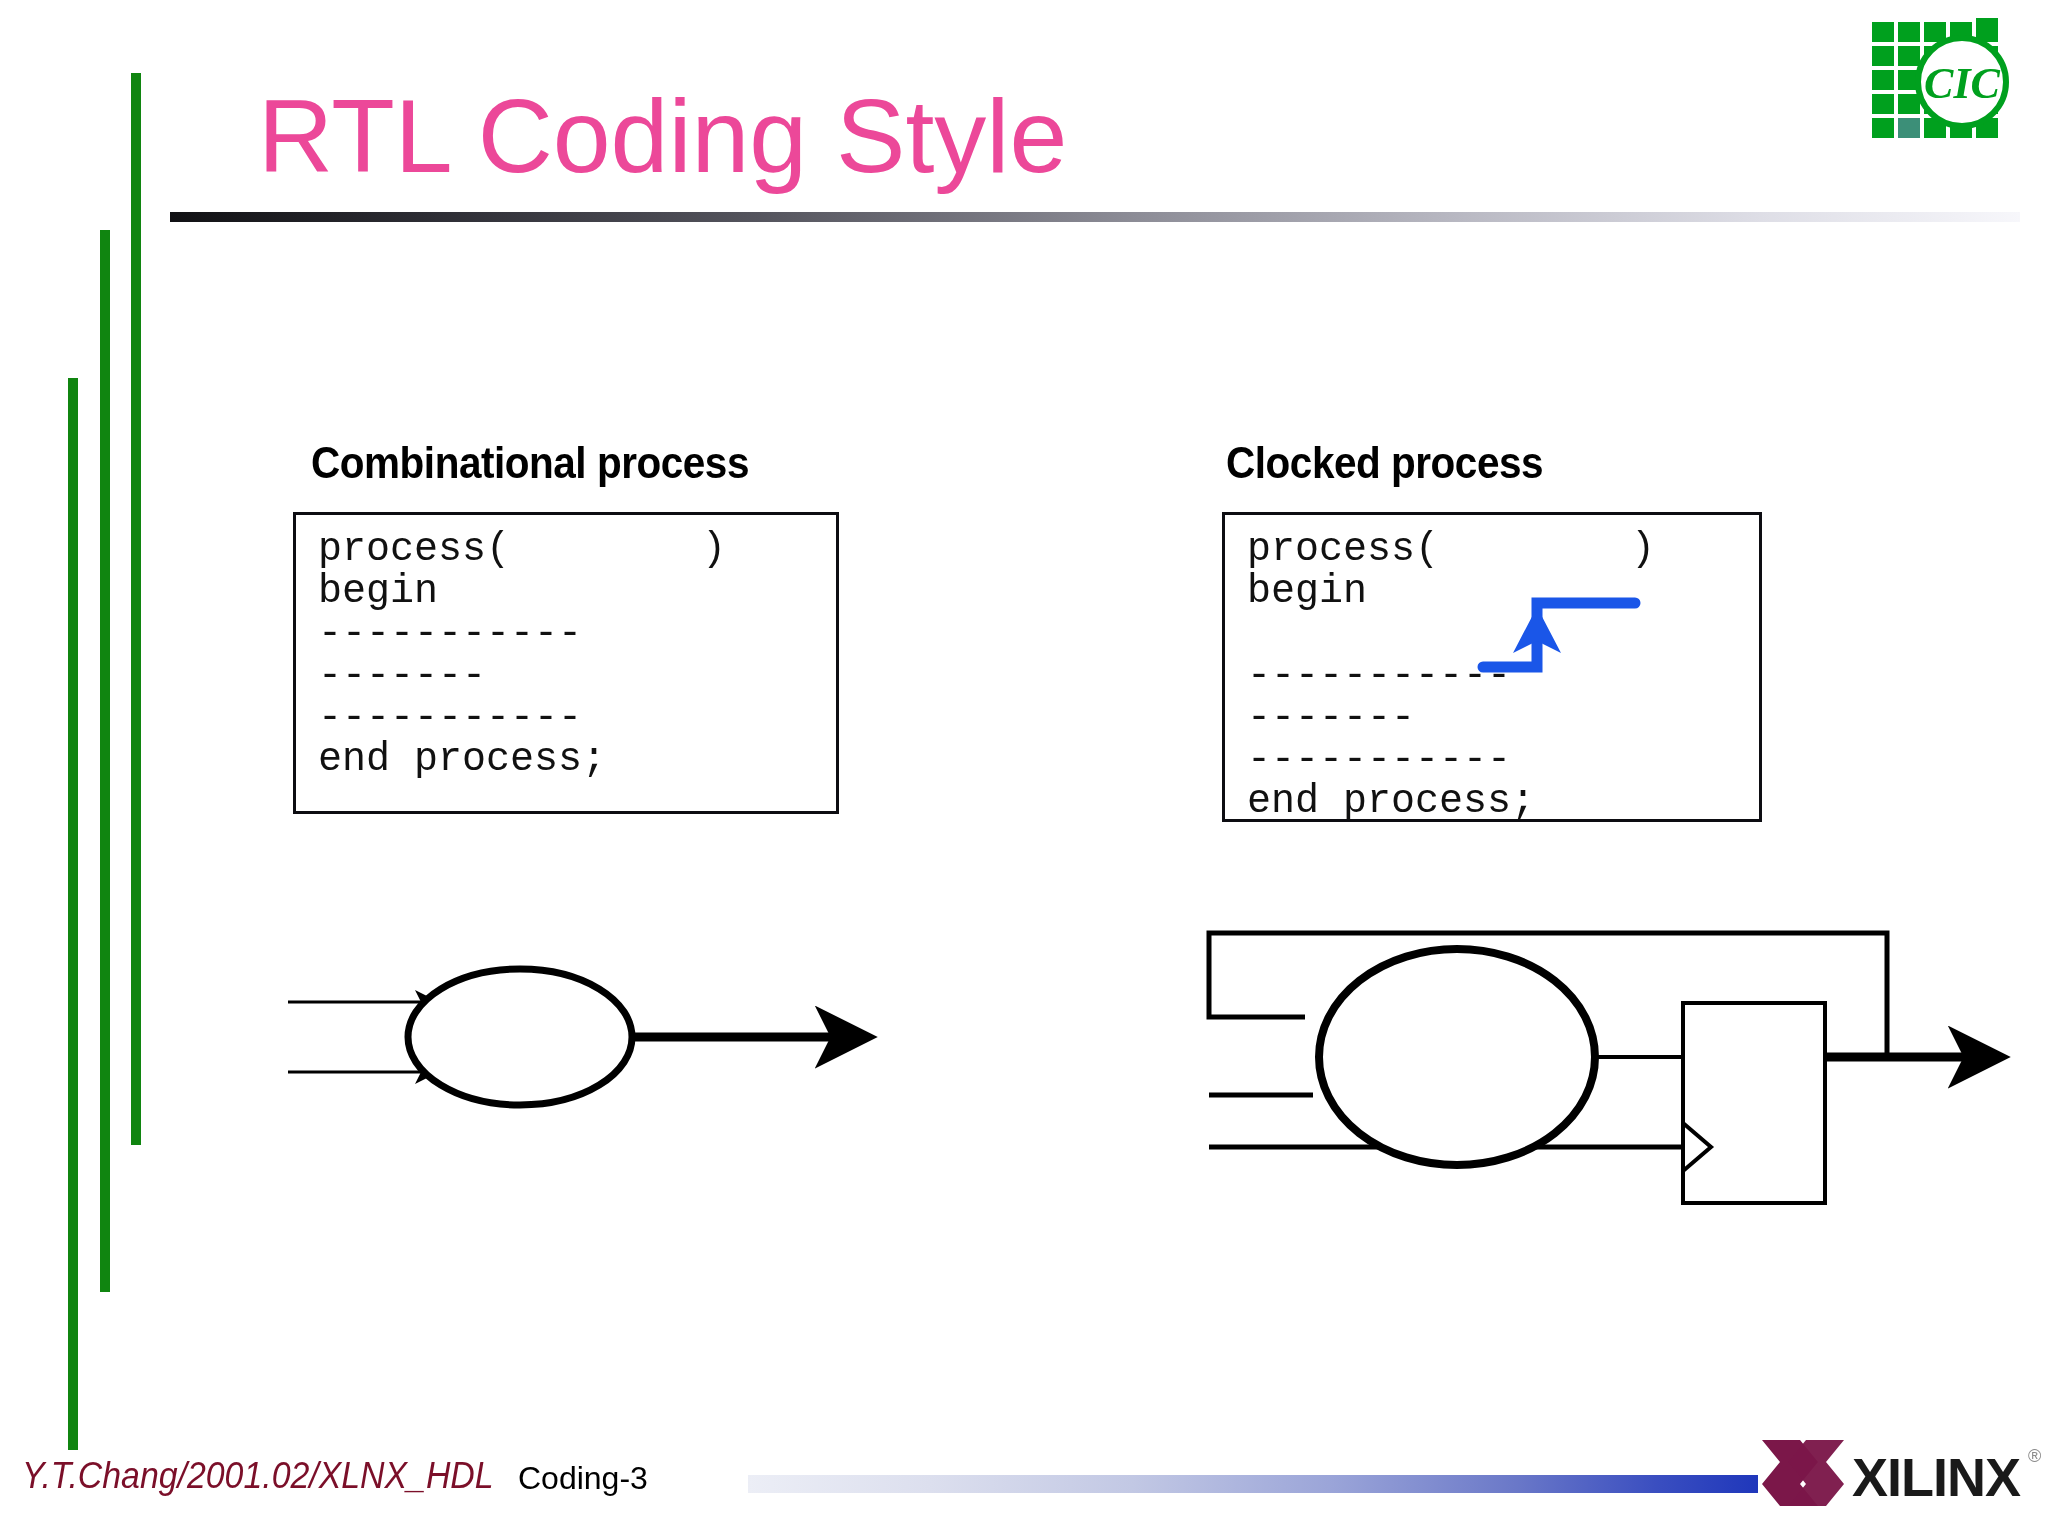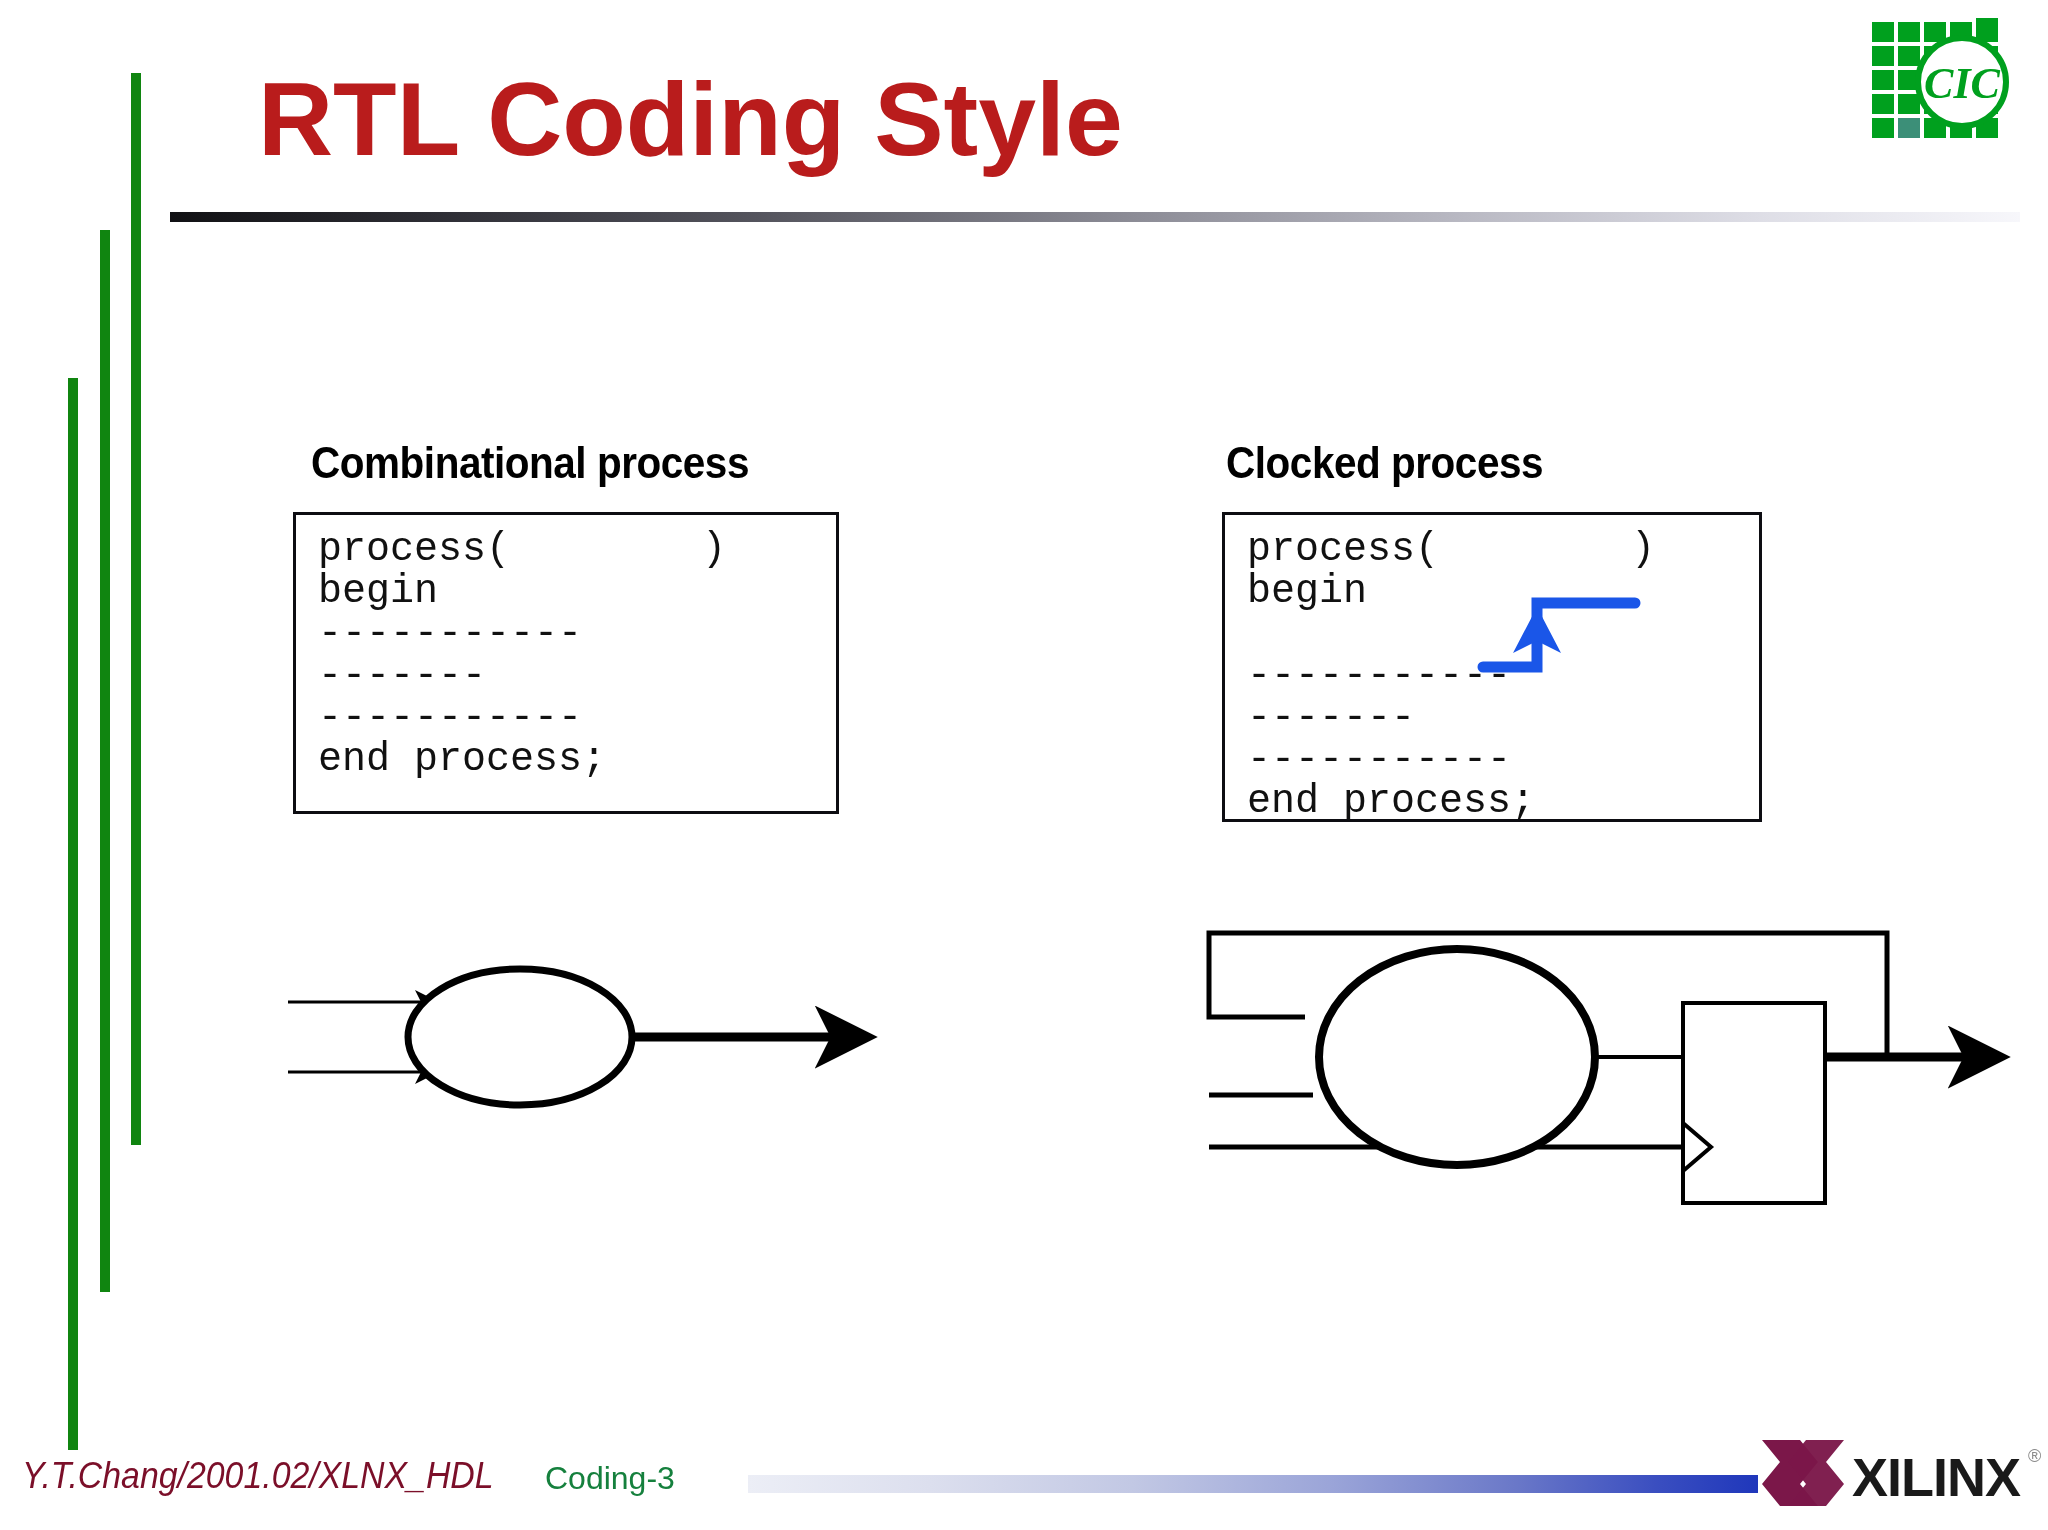--- a/index.html
+++ b/index.html
@@ -24,25 +24,25 @@
     background: #108510;
   }
   #green-bar-1 { left: 68px;  top: 378px;  height: 1072px; }
   #green-bar-2 { left: 100px; top: 230px;  height: 1062px; }
   #green-bar-3 { left: 131px; top: 73px;   height: 1072px; }
 
   
   #page-title {
     position: absolute;
     left: 258px;
-    top: 62px;
+    top: 79px;
     font-size: 104px;
     line-height: 1.1;
-    font-weight: 700;
-    color: #b91c1c;
+    font-weight: 400;
+    color: #ec4899;
     letter-spacing: 0px;
     white-space: nowrap;
   }
   #title-rule {
     position: absolute;
     left: 170px;
     top: 212px;
     width: 1850px;
     height: 10px;
     background: linear-gradient(to right,
@@ -129,24 +129,24 @@
     font-size: 36px;
     font-style: italic;
     font-weight: 400;
     color: #7b0f29;
     white-space: nowrap;
     transform: scaleX(0.94);
     transform-origin: left center;
   }
   #footer-page {
     position: absolute;
-    left: 545px;
+    left: 518px;
     top: 1460px;
     font-size: 32px;
-    color: #15803d;
+    color: #000000;
     white-space: nowrap;
   }
   #footer-rule {
     position: absolute;
     left: 748px;
     top: 1475px;
     width: 1010px;
     height: 18px;
     background: linear-gradient(to right,
        #eceef6 0%, #dcdfee 18%, #c2c8e4 38%,

